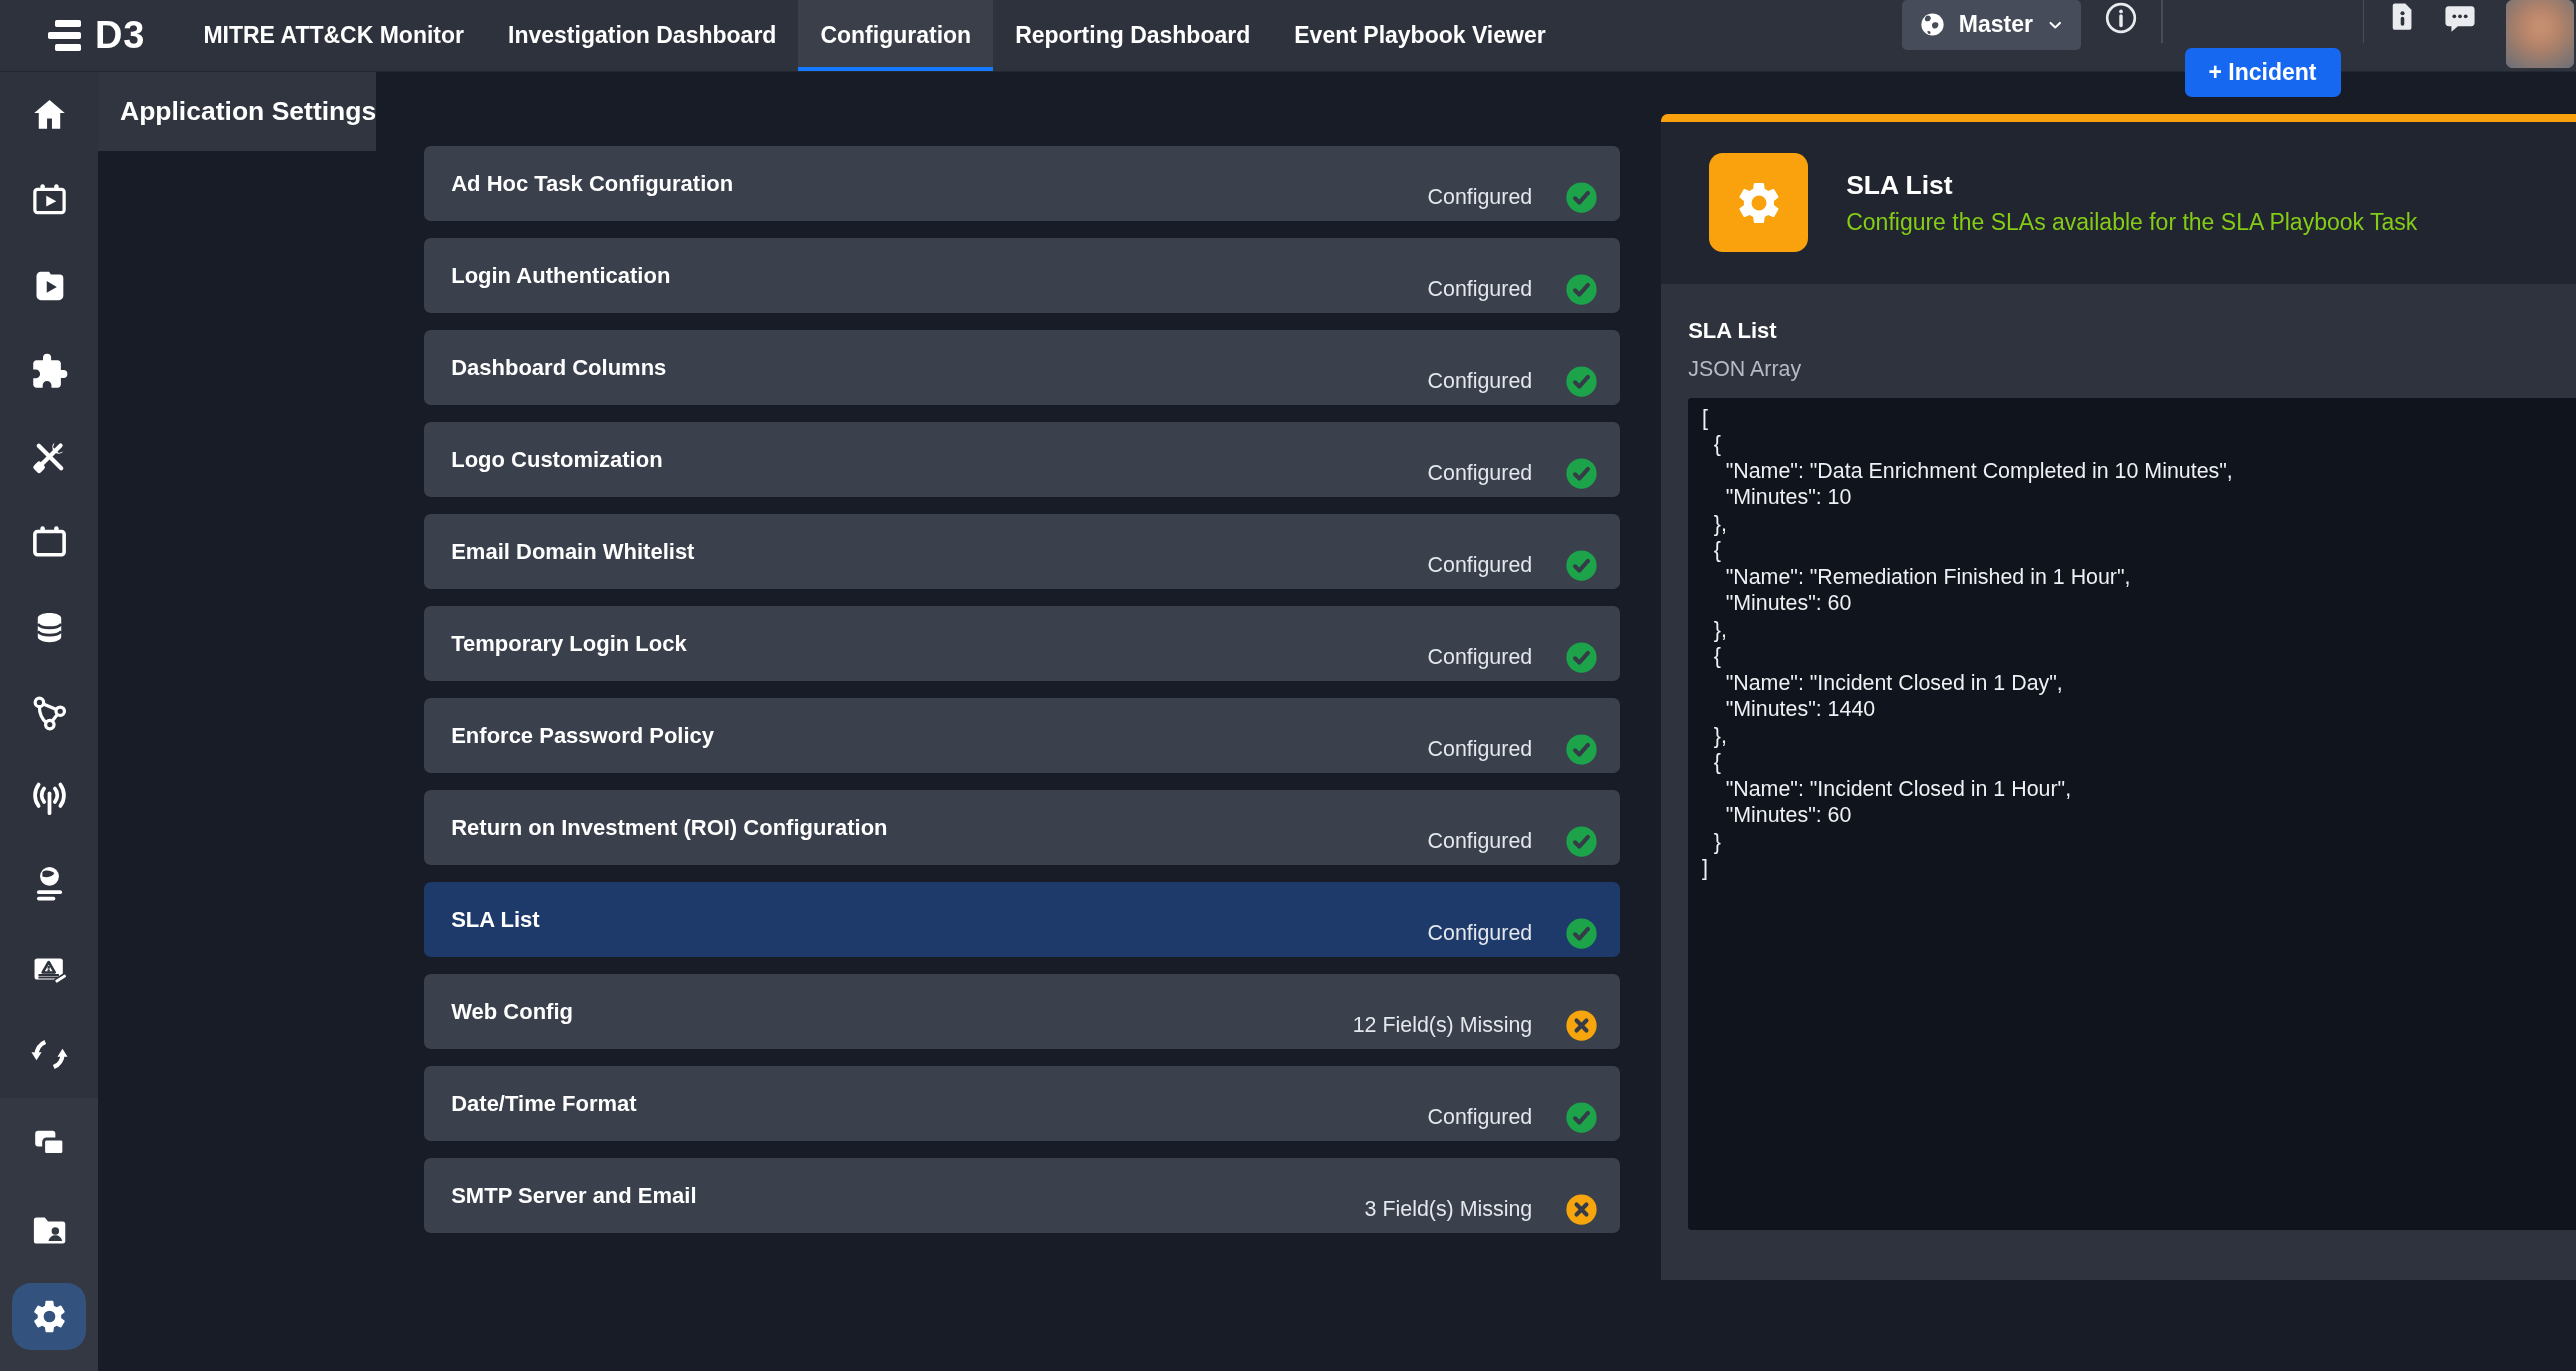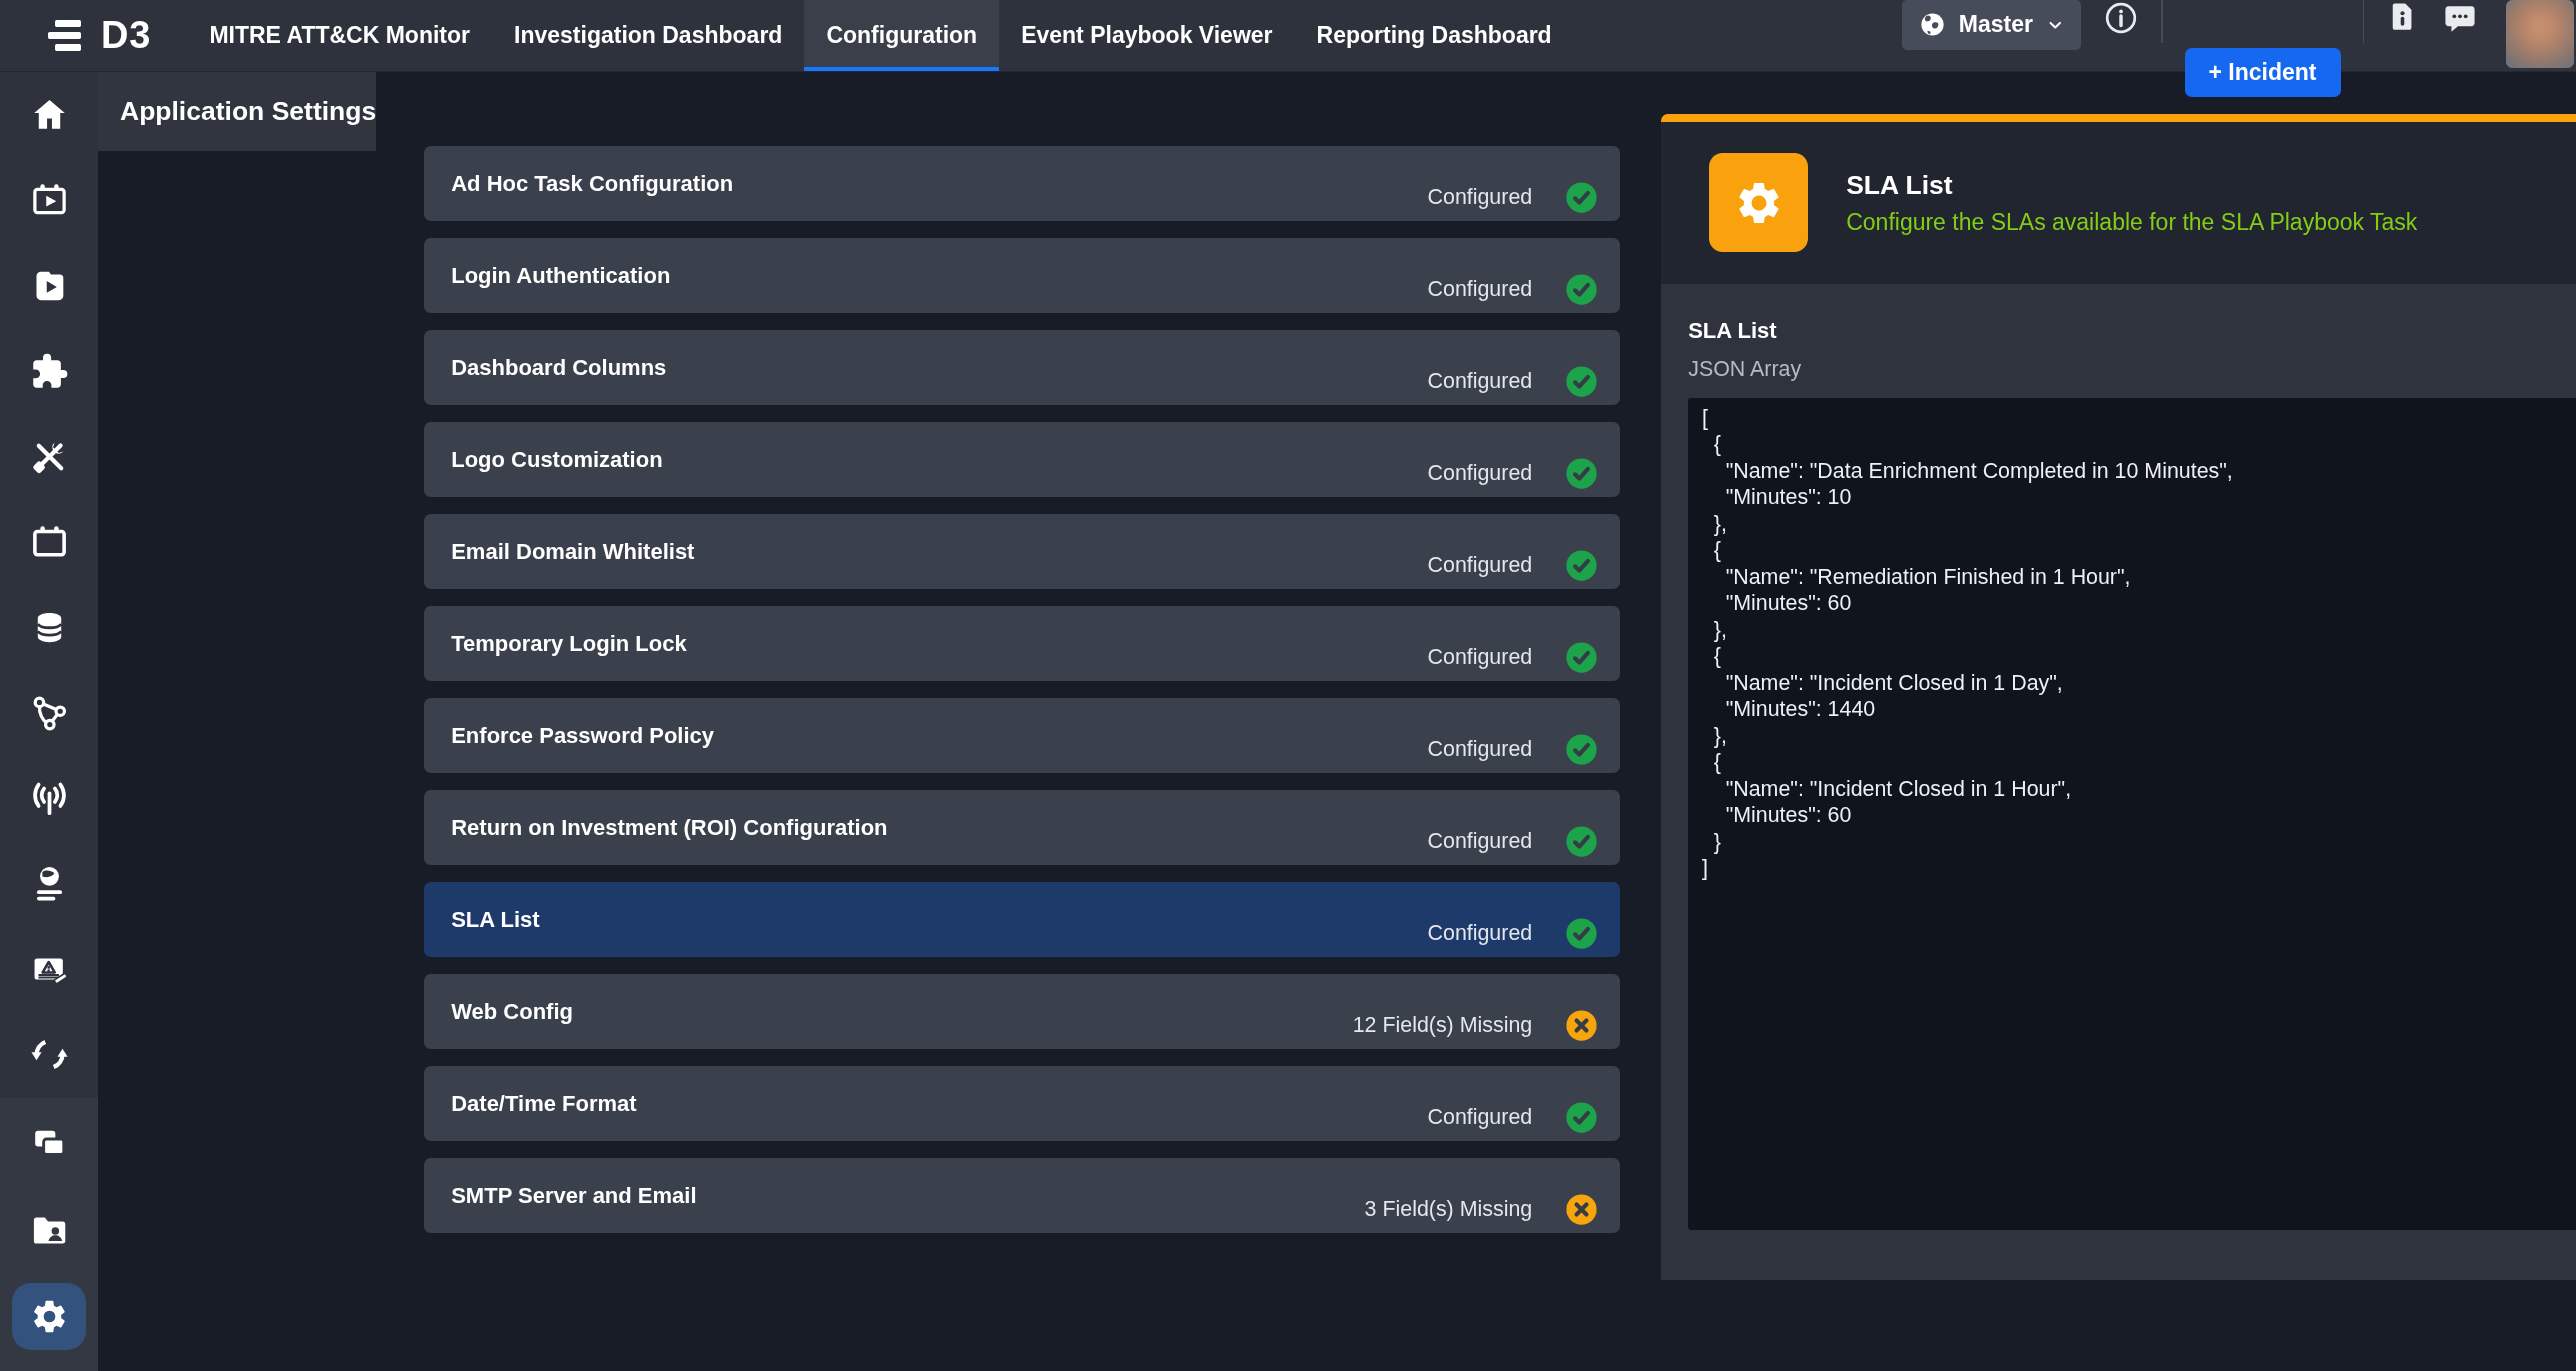--- a/index.html
+++ b/index.html
@@ -2,21 +2,21 @@
 <html style="font-size:13.7px"><head>
 <meta charset="utf-8">
 <style>
   * { margin:0; padding:0; box-sizing:border-box; }
   html,body { width:2576px; height:1371px; overflow:hidden; background:#181c26;
               font-family:"Liberation Sans", sans-serif; -webkit-font-smoothing:antialiased; }
 
   
   .topbar { height:72px; background:#2e323d; display:flex; align-items:stretch;
             border-bottom:0.9px solid #232731; position:relative; z-index:5; }
-  .logo { display:flex; align-items:center; gap:20px; padding:0 36px 0 48px; cursor:pointer; }
+  .logo { display:flex; align-items:center; gap:14px; padding:0 36px 0 48px; cursor:pointer; }
   .logo-bars { display:flex; flex-direction:column; gap:4.3px; }
   .logo-bars i { display:block; height:7.7px; border-radius:1.7px; background:#fff; }
   .logo-bars i:nth-child(1){ width:26px; align-self:flex-end; }
   .logo-bars i:nth-child(2){ width:33px; }
   .logo-bars i:nth-child(3){ width:26px; align-self:flex-end; }
   .logo-text { color:#fff; font-size:38px; font-weight:800; letter-spacing:0.9px; }
   .nav-tabs { display:flex; align-items:stretch; }
   .nav-tab { display:flex; align-items:center; padding:0 22px; color:#fff; font-size:23px;
              font-weight:600; cursor:pointer; position:relative; white-space:nowrap; }
   .nav-tab.active { background:#3a3f4a; }
@@ -92,22 +92,22 @@
         <i></i>
         <i></i>
         <i></i>
       </span>
     <span class="logo-text">D3</span>
   </div>
   <div class="nav-tabs">
     <div class="nav-tab">MITRE ATT&amp;CK Monitor</div>
     <div class="nav-tab">Investigation Dashboard</div>
     <div class="nav-tab active">Configuration</div>
+    <div class="nav-tab">Reporting Dashboard</div>
     <div class="nav-tab">Event Playbook Viewer</div>
-    <div class="nav-tab">Reporting Dashboard</div>
   </div>
   <div class="topbar-right">
     <div class="master-btn">
       <span class="icon-btn">
         <svg width="29" height="29" viewBox="0 0 24 24">
             <circle cx="12" cy="12" r="9.2" fill="#fff"></circle>
             <path d="M8.6 4.6c2.1.5 2.6 2.1 1.5 3.6S7 9.7 6 8.6s.5-4.5 2.6-4z" fill="#464c59"></path>
             <path d="M13.2 10.4c2.6-.6 4.1.4 3.6 2.5s-2.6 3.1-4.1 2.1-1.6-4.1.5-4.6z" fill="#464c59"></path>
             <path d="M9.5 17.5c1.2.4 1.2 1.8.2 2.6-1-.4-1.8-1.4-2-2.4.6-.3 1.2-.4 1.8-.2z" fill="#464c59"></path>
           </svg>

